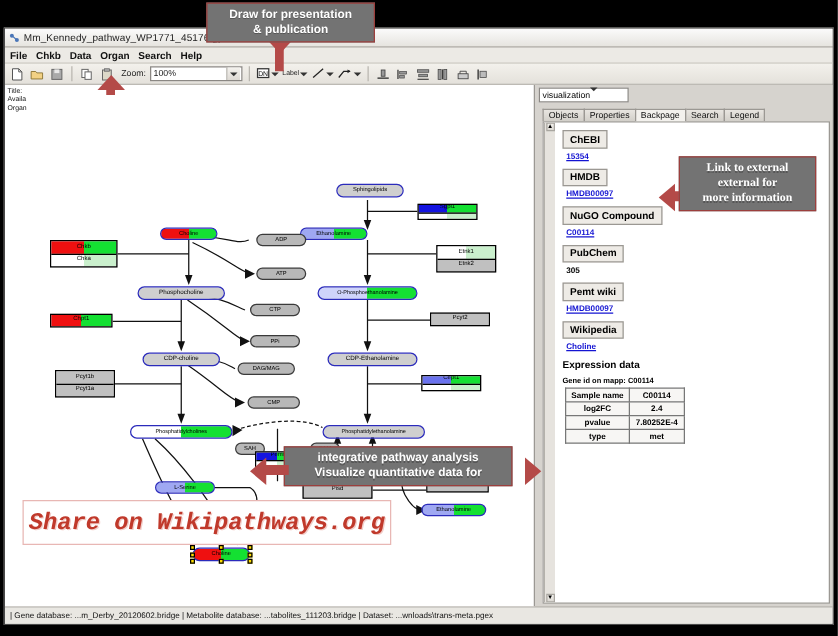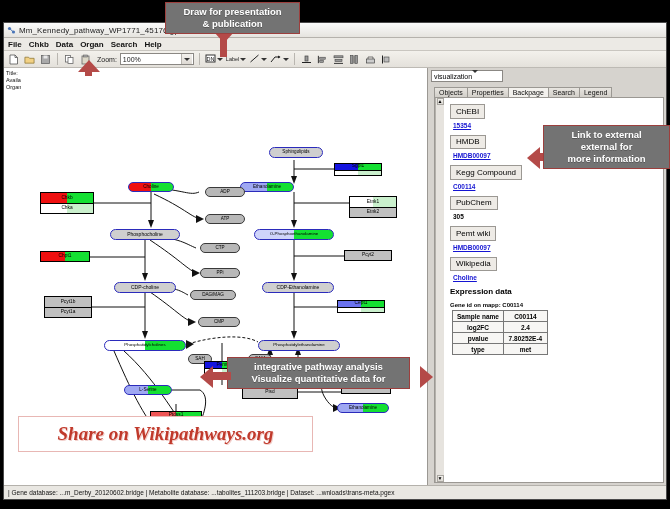--- a/index.html
+++ b/index.html
@@ -90,21 +90,21 @@
     background:linear-gradient(#e8e5e0,#d2cfc9); margin-right:-1px; color:#111;
   }
   .tab.active { background:#f3f1ed; font-weight:normal; position:relative; z-index:2; }
   .backpage {
     flex:1 1 auto; background:#fff; border:1px solid #9b9893; margin:0 2px 2px 6px;
     position:relative; overflow:hidden; display:flex;
   }
   .bp-inner { flex:1 1 auto; padding:6px 4px 2px 6px; font-size:7px; color:#000; overflow:hidden; }
   .bp-head {
     display:inline-block; border:1px solid #9b9893; background:#eeebe6;
-    font-weight:normal; font-size:8px; padding:1.5px 5px 2px; margin-bottom:3px;
+    font-weight:bold; font-size:8px; padding:1.5px 5px 2px; margin-bottom:3px;
   }
   .bp-val { font-size:6.5px; font-weight:bold; margin:0 0 6px 3px; }
   .bp-link { font-size:6.5px; font-weight:bold; color:#1414d2; text-decoration:underline; margin:0 0 6px 3px; }
   .bp-exp { font-weight:bold; font-size:8px; margin:3px 0 6px 0; }
   .bp-geneid { font-size:6px; font-weight:bold; margin-bottom:2px; }
   table.exp { border-collapse:collapse; border:1px solid #555; margin-left:2px; }
   table.exp td {
     border:1px solid #777; font-size:6.5px; font-weight:bold; text-align:center;
     padding:1.5px 4px; min-width:44px; background:#f7f6f4;
   }
@@ -516,21 +516,21 @@
             <div class="sq">▲</div>
             <div class="sq">▼</div>
           </div>
           <div class="bp-inner">
             <div class="bp-head">ChEBI</div>
             <div class="bp-link">15354</div>
 
             <div class="bp-head">HMDB</div>
             <div class="bp-link">HMDB00097</div>
 
-            <div class="bp-head">Kegg Compound</div>
+            <div class="bp-head">NuGO Compound</div>
             <div class="bp-link">C00114</div>
 
             <div class="bp-head">PubChem</div>
             <div class="bp-val">305</div>
 
             <div class="bp-head">Pemt wiki</div>
             <div class="bp-link">HMDB00097</div>
 
             <div class="bp-head">Wikipedia</div>
             <div class="bp-link">Choline</div>
@@ -570,33 +570,33 @@
   <div class="callout" style="left:165px; top:2px; width:135px;">
     <div>Draw for presentation</div>
     <div>&amp; publication</div>
   </div>
   <div style="position:absolute;left:213px;top:31px;width:0;height:0;border-left:11px solid transparent;border-right:11px solid transparent;border-top:12px solid #b44a48;z-index:29;"></div>
   <div style="position:absolute;left:220px;top:31px;width:7px;height:26px;background:#b44a48;z-index:28;"></div>
 
   <div style="position:absolute;left:78px;top:60px;width:0;height:0;border-left:11px solid transparent;border-right:11px solid transparent;border-bottom:12px solid #b44a48;z-index:29;"></div>
   <div style="position:absolute;left:85px;top:66px;width:7px;height:10px;background:#b44a48;z-index:28;"></div>
 
-  <div class="callout" style="left:543px; top:125px; width:127px; text-align:center;">
+  <div class="callout" style="left:543px; top:125px; width:110px; text-align:center;font-family:Liberation Serif, serif;">
     <div>Link  to external</div>
     <div>external  for</div>
     <div>more information</div>
   </div>
   <div style="position:absolute;left:527px;top:147px;width:0;height:0;border-top:11px solid transparent;border-bottom:11px solid transparent;border-right:13px solid #b44a48;z-index:29;"></div>
   <div style="position:absolute;left:538px;top:153px;width:8px;height:8px;background:#b44a48;z-index:28;"></div>
 
   <div class="callout" style="left:227px; top:357px; width:183px;">
     <div>integrative pathway analysis</div>
     <div>Visualize quantitative data  for</div>
   </div>
   <div style="position:absolute;left:200px;top:366px;width:0;height:0;border-top:11px solid transparent;border-bottom:11px solid transparent;border-right:13px solid #b44a48;z-index:31;"></div>
   <div style="position:absolute;left:211px;top:372px;width:20px;height:8px;background:#b44a48;z-index:31;"></div>
   <div style="position:absolute;left:420px;top:366px;width:0;height:0;border-top:11px solid transparent;border-bottom:11px solid transparent;border-left:13px solid #b44a48;z-index:31;"></div>
 
-  <div class="share-box" style="left:18px; top:416px; width:295px; height:36px;">
+  <div class="share-box" style="left:18px; top:400px; width:295px; height:36px;font-family:Liberation Mono, monospace;">
     <span>Share on Wikipathways.org</span>
   </div>
 
 </div>
 
 </body></html>

